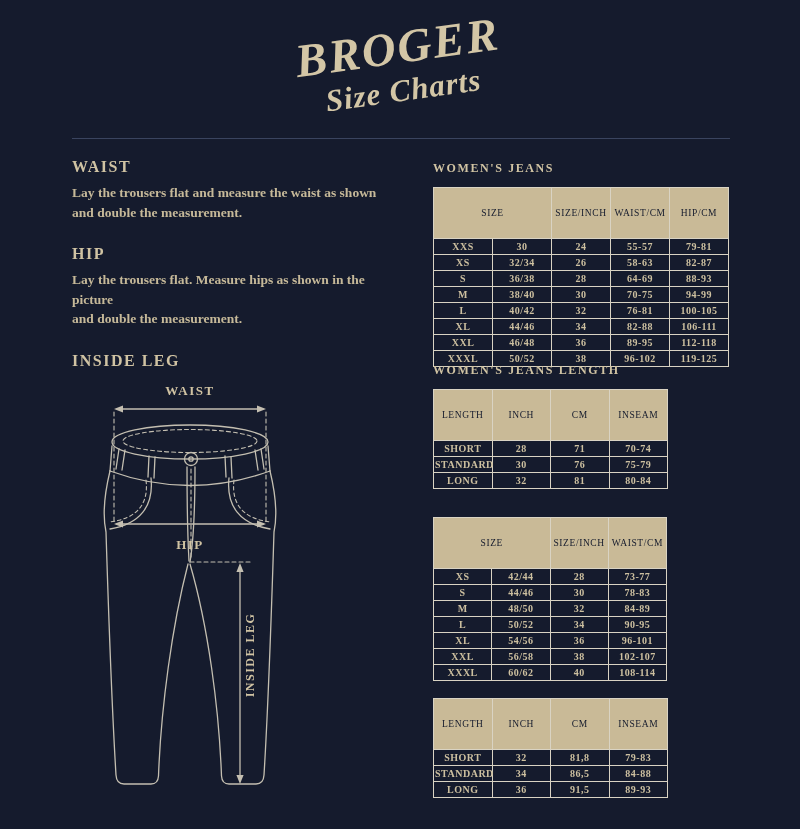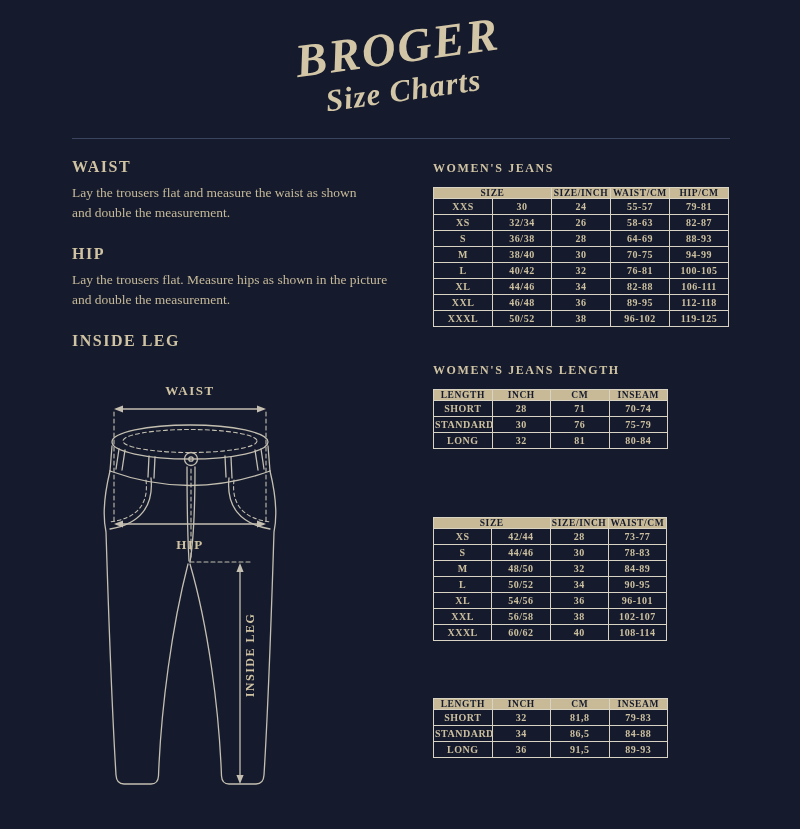--- a/index.html
+++ b/index.html
@@ -17,31 +17,31 @@
           color:#d3c6a6; line-height:1; }
   .tagline { font-size:31px; font-style:italic; font-weight:bold; letter-spacing:1px;
              color:#d3c6a6; margin-top:2px; }
   .divider { position:absolute; top:138px; left:72px; width:658px; height:1px;
              background:#3a445f; }
   
   .instructions { position:absolute; left:72px; top:158px; width:332px; }
   .instr h3 { font-size:16px; font-weight:bold; letter-spacing:1.5px;
               color:#d0c3a3; margin-bottom:7px; }
   .instr p { font-size:13.5px; line-height:1.45; color:#c6b999;
-             white-space:pre-line; margin-bottom:23px; }
+             white-space:pre-line; margin-bottom:23px;font-weight:bold; }
   
   .trousers { position:absolute; left:90px; top:378px; width:200px; height:432px; }
   
   .tsec { position:absolute; left:433px; }
   .tsec h2 { font-size:12px; line-height:20px; font-weight:bold;
              letter-spacing:1.6px; color:#d0c3a3; margin-bottom:9px; }
   .tsec table { border-collapse:collapse; table-layout:fixed; }
   .tsec th {
-    background:#c9ba97; color:#151b2d; font-size:9.5px; font-weight:bold;
-    letter-spacing:0.6px; padding:0 1px; text-align:center;
+    background:#c9ba97; color:#151b2d; font-size:9.5px; font-weight:normal;
+    letter-spacing:0.6px; padding:20px 1px; text-align:center;
     border:1px solid #d9d3c3; font-family:"Liberation Serif", serif;
   }
   .tsec td {
     color:#cdc0a0; font-size:10px; font-weight:bold; letter-spacing:0.5px;
     text-align:center; padding:1px 1px; line-height:13px;
     border:1px solid #d9d3c3;
   }
   #sec-womens-jeans   { top:158px; } #sec-womens-jeans table   { width:296px; }
   #sec-womens-length  { top:360px; } #sec-womens-length table  { width:235px; }
   #sec-mens-jeans     { top:517px; } #sec-mens-jeans table     { width:234px; }

